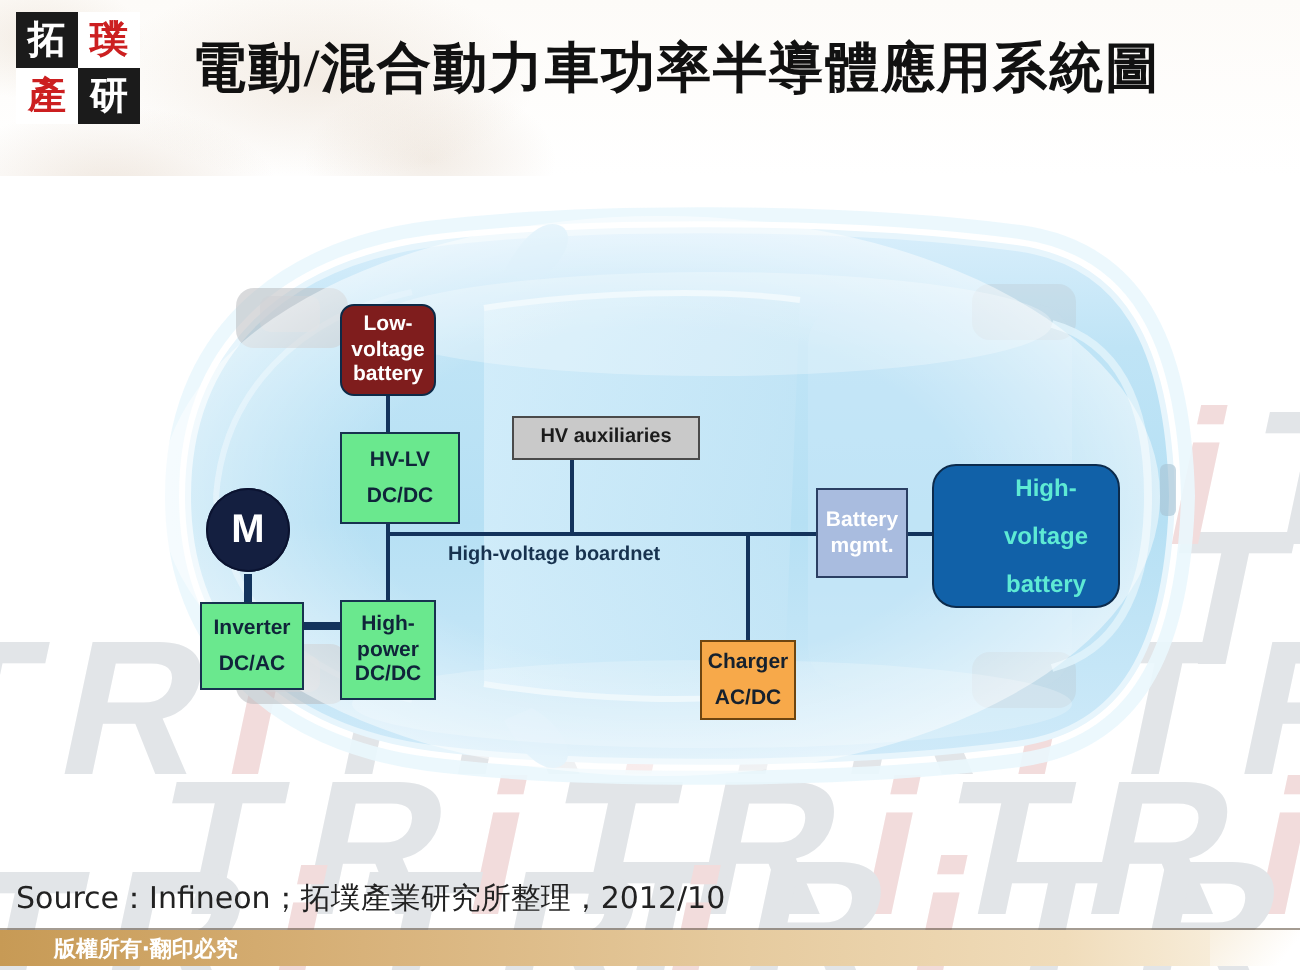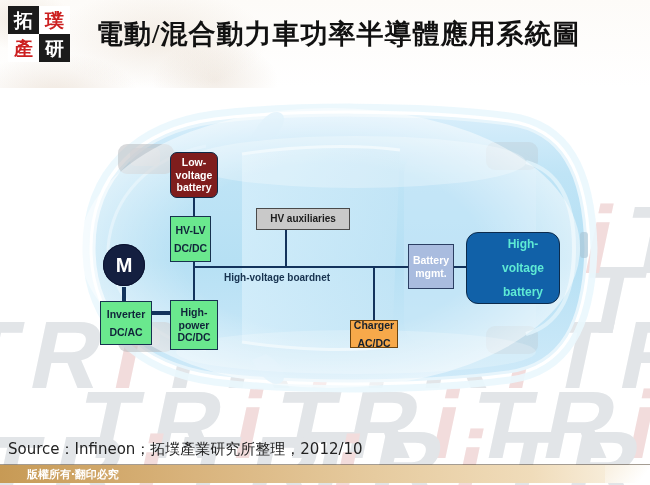--- a/index.html
+++ b/index.html
@@ -212,41 +212,41 @@
     <div class="motor" style="left:103px;top:156px;">
       <span>M</span>
     </div>
 
     <div class="node n-blue" style="left:170px;top:64px;width:48px;height:46px;">
       <span>Low-</span>
       <span>voltage</span>
       <span>battery</span>
     </div>
 
-    <div class="node n-green" style="left:170px;top:128px;width:41px;height:46px;">
+    <div class="node n-green" style="left:170px;top:128px;width:60px;height:46px;">
       <span style="margin-bottom:6px;">HV-LV</span>
       <span>DC/DC</span>
     </div>
 
     <div class="node n-gray" style="left:240px;top:120px;width:94px;height:22px;font-size:10px;">
       <span>HV auxiliaries</span>
     </div>
 
     <div class="node n-green" style="left:100px;top:213px;width:52px;height:44px;">
       <span style="margin-bottom:6px;">Inverter</span>
       <span>DC/AC</span>
     </div>
 
     <div class="node n-green" style="left:170px;top:212px;width:48px;height:50px;">
       <span>High-</span>
       <span>power</span>
       <span>DC/DC</span>
     </div>
 
-    <div class="node n-orange" style="left:350px;top:232px;width:48px;height:28px;">
+    <div class="node n-orange" style="left:350px;top:232px;width:48px;height:40px;">
       <span style="margin-bottom:5px;">Charger</span>
       <span>AC/DC</span>
     </div>
 
     <div class="node n-lav" style="left:408px;top:156px;width:46px;height:45px;">
       <span>Battery</span>
       <span>mgmt.</span>
     </div>
 
     <div class="node n-hvb" style="left:466px;top:144px;width:94px;height:72px;">

